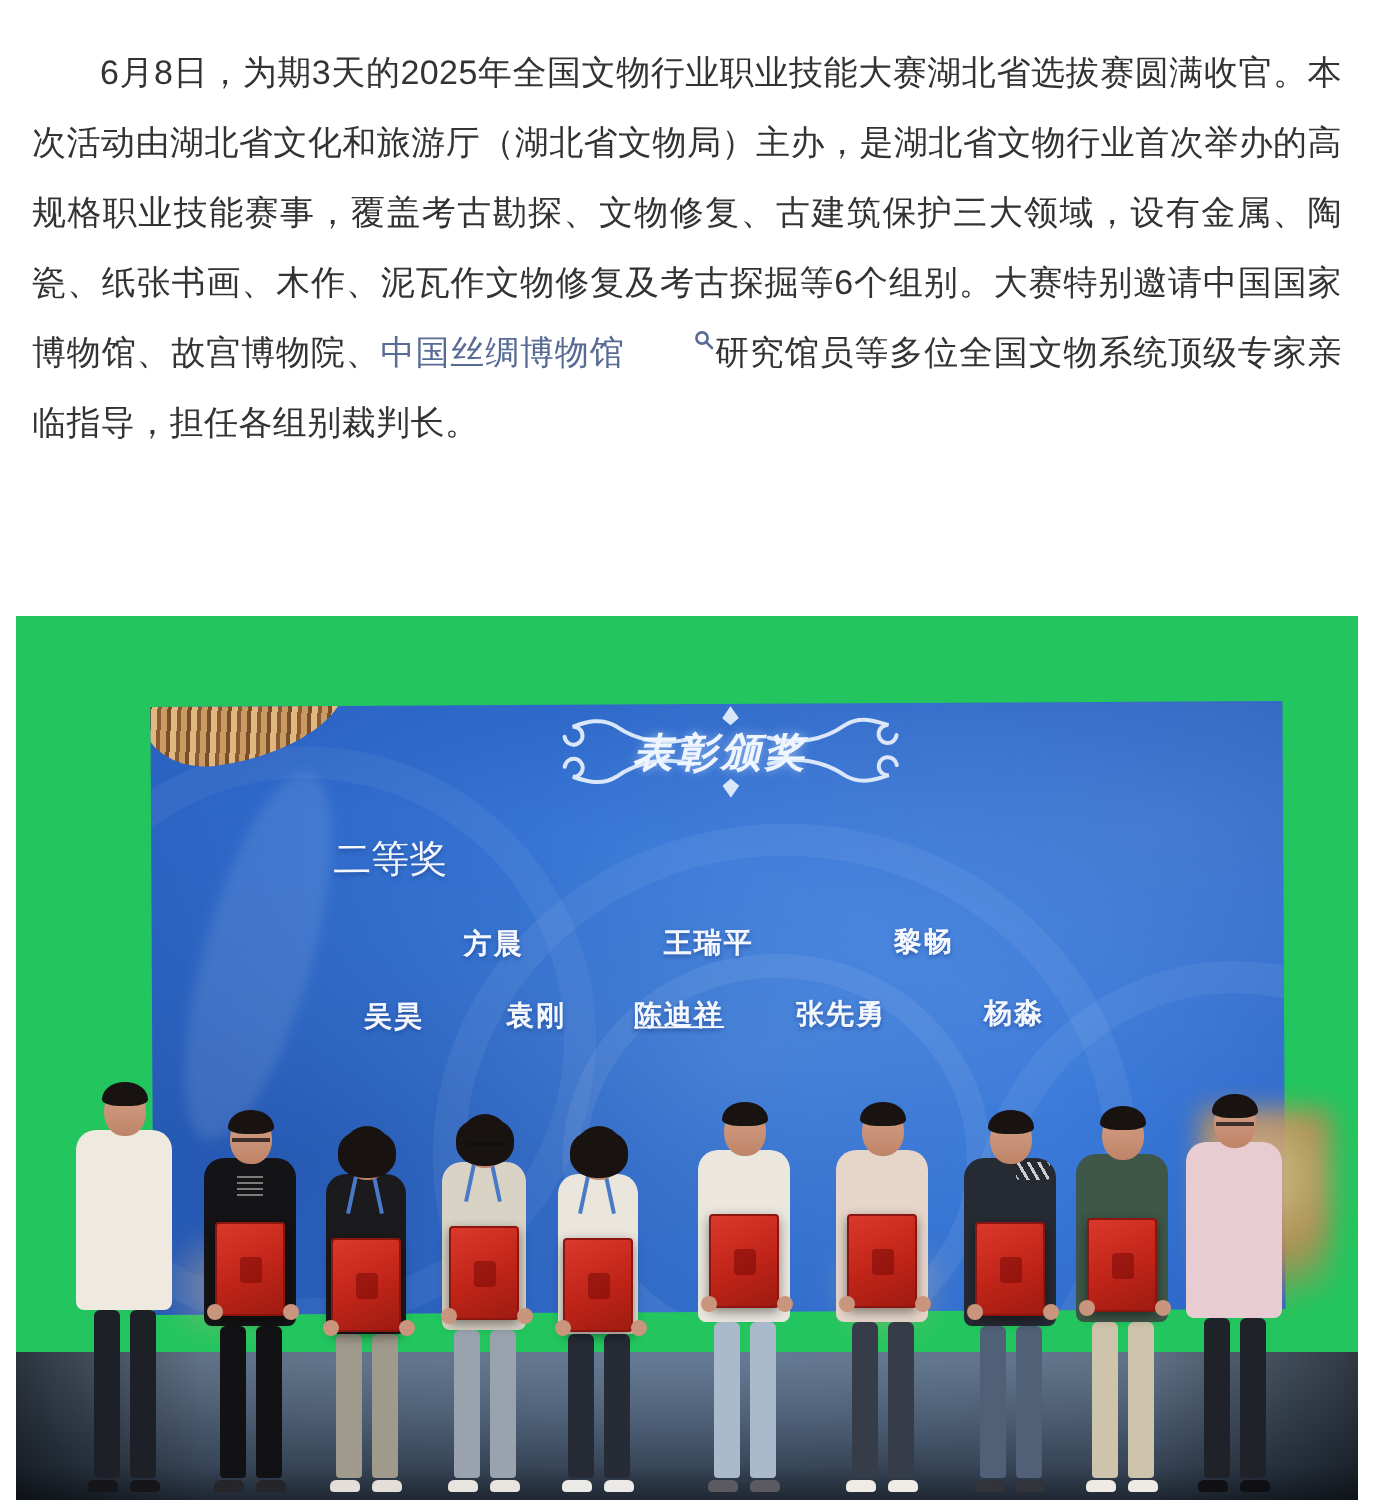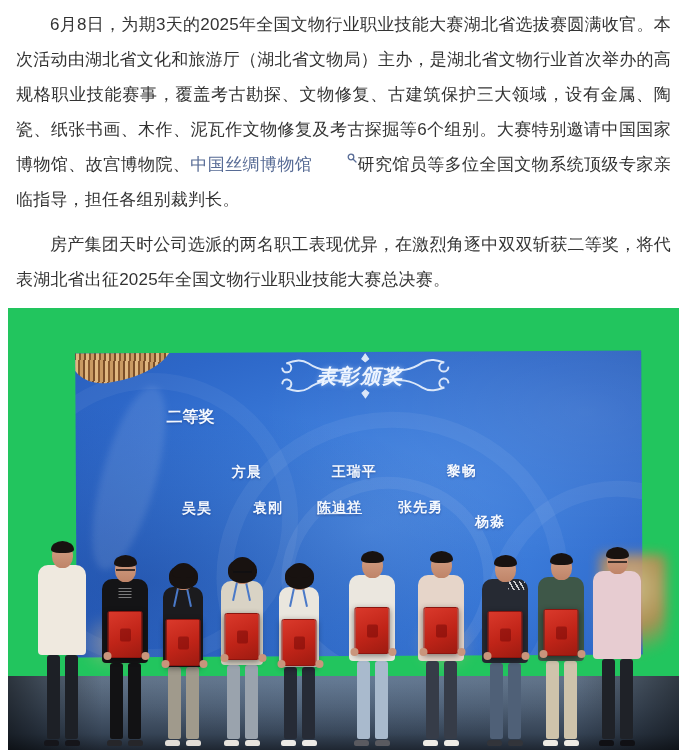--- a/index.html
+++ b/index.html
@@ -1,21 +1,21 @@
 <!DOCTYPE html>
 <html><head>
 <meta charset="utf-8">
 <style>
   html,body{margin:0;padding:0;}
   body{
     width:687px;height:756px;position:relative;background:#ffffff;
     font-family:"Liberation Sans",sans-serif;overflow:hidden;
   }
   
-  .article{position:absolute;top:0;left:0;right:0;padding:7px 16px 0 16px;}
+  .article{position:absolute;top:12px;left:0;right:0;padding:7px 16px 0 16px;}
   .article p{
     margin:0;font-size:17px;line-height:35px;color:#333333;
     text-align:justify;text-indent:2em;letter-spacing:.2px;
   }
   .article p.second{margin-top:10px;}
   a.inline-link{color:#576b95;text-decoration:none;cursor:pointer;}
   .link-sup{display:inline-block;vertical-align:super;font-size:9px;line-height:0;margin-left:1px;}
   .link-sup svg{display:inline-block;}
 
   
@@ -45,27 +45,27 @@
     background:repeating-linear-gradient(100deg,#8a5a30 0 2px,#c99a62 2px 5px,#7a4e28 5px 7px,#e0b77f 7px 10px);
     border-radius:0 0 75% 35% / 0 0 95% 70%;transform:rotate(-7deg);transform-origin:top left;
   }
   
   .ornament{position:absolute;left:201px;top:0;z-index:4;}
   .screen-title{
     position:absolute;left:215px;top:11px;width:140px;z-index:5;text-align:center;
     font-size:20px;font-weight:600;font-style:italic;letter-spacing:2px;color:#eef5ff;
     text-shadow:0 0 5px rgba(220,238,255,.5);
   }
-  .award-label{position:absolute;left:91px;top:54px;z-index:4;font-size:16px;font-weight:bold;
+  .award-label{position:absolute;left:91px;top:64px;z-index:4;font-size:19px;font-weight:normal;
     color:#f4f8fe;text-shadow:0 1px 2px rgba(20,50,120,.5);}
   .name{position:absolute;z-index:4;font-size:14px;font-weight:bold;color:#f4f8fe;
     text-shadow:0 1px 2px rgba(20,50,120,.5);letter-spacing:1px;}
   .r1{top:111px;} .r2{top:147px;}
   .n11{left:156px;} .n12{left:256px;} .n13{left:371px;}
-  .n21{left:106px;} .n22{left:177px;} .n23{left:241px;text-decoration:underline;} .n24{left:322px;} .n25{left:399px;margin-top:15px;}
+  .n21{left:106px;} .n22{left:177px;} .n23{left:241px;text-decoration:underline;} .n24{left:322px;} .n25{left:416px;}
 
   
   .gold{position:absolute;z-index:2;filter:blur(6px);}
   .gold-right{left:592px;top:246px;width:66px;height:114px;opacity:.9;
     background:radial-gradient(circle at 45% 30%, #e2c190 0%, #bb8a52 45%, rgba(120,80,40,0) 78%);}
   .gold-mid{left:400px;top:312px;width:72px;height:48px;opacity:.55;
     background:radial-gradient(circle, #d9b887 0%, rgba(150,105,55,0) 70%);}
   .gold-left{left:66px;top:310px;width:74px;height:50px;opacity:.5;
     background:radial-gradient(circle, #d9b887 0%, rgba(150,105,55,0) 70%);}
 
@@ -126,21 +126,20 @@
   .p10{left:579px;--tw:48px;--th:88px;--lh:80px;--shirt:#e7ccd1;--pants:#1f2228;--shoe:#101014;}
 </style>
 </head>
 <body>
 
 <div class="article">
   <p><span>6月8日，为期3天的2025年全国文物行业职业技能大赛湖北省选拔赛圆满收官。本次活动由湖北省文化和旅游厅（湖北省文物局）主办，是湖北省文物行业首次举办的高规格职业技能赛事，覆盖考古勘探、文物修复、古建筑保护三大领域，设有金属、陶瓷、纸张书画、木作、泥瓦作文物修复及考古探掘等6个组别。大赛特别邀请中国国家博物馆、故宫博物院、</span><a class="inline-link" href="#"><span>中国丝绸博物馆</span><span class="link-sup"><svg width="10" height="10" viewBox="0 0 10 10">
           <circle cx="4" cy="4" r="2.8" fill="none" stroke="#576b95" stroke-width="1.3"></circle>
           <line x1="6.2" y1="6.2" x2="9" y2="9" stroke="#576b95" stroke-width="1.3" stroke-linecap="round"></line>
         </svg></span></a><span>研究馆员等多位全国文物系统顶级专家亲临指导，担任各组别裁判长。</span></p>
-  <p class="second">房产集团天时公司选派的两名职工表现优异，在激烈角逐中双双斩获二等奖，将代表湖北省出征2025年全国文物行业职业技能大赛总决赛。</p>
 </div>
 
 <div class="photo">
 
   <div class="screen">
     <div class="swirl s1"></div>
     <div class="swirl s2"></div>
     <div class="swirl s3"></div>
     <div class="swirl s4"></div>
     <div class="leaf"></div>

